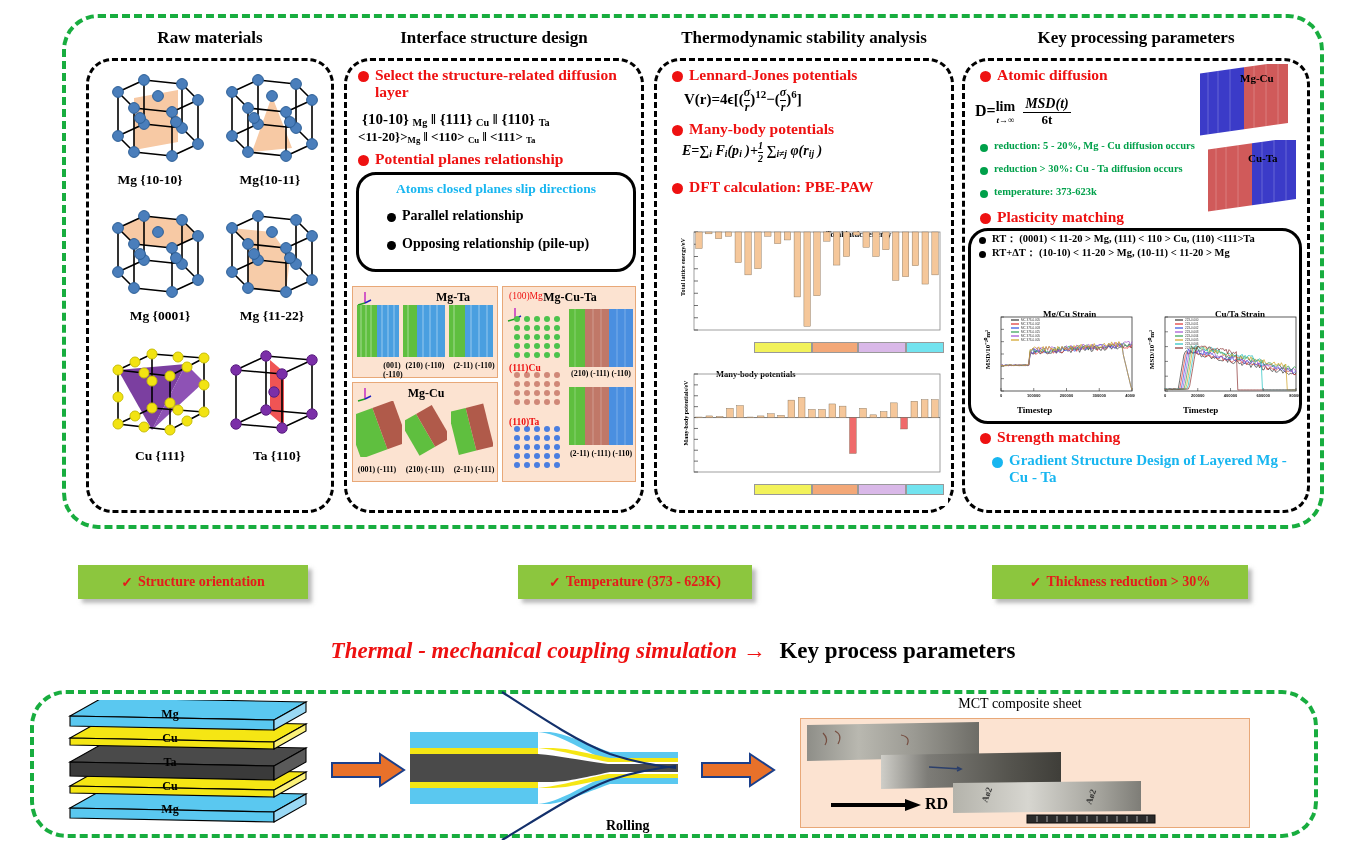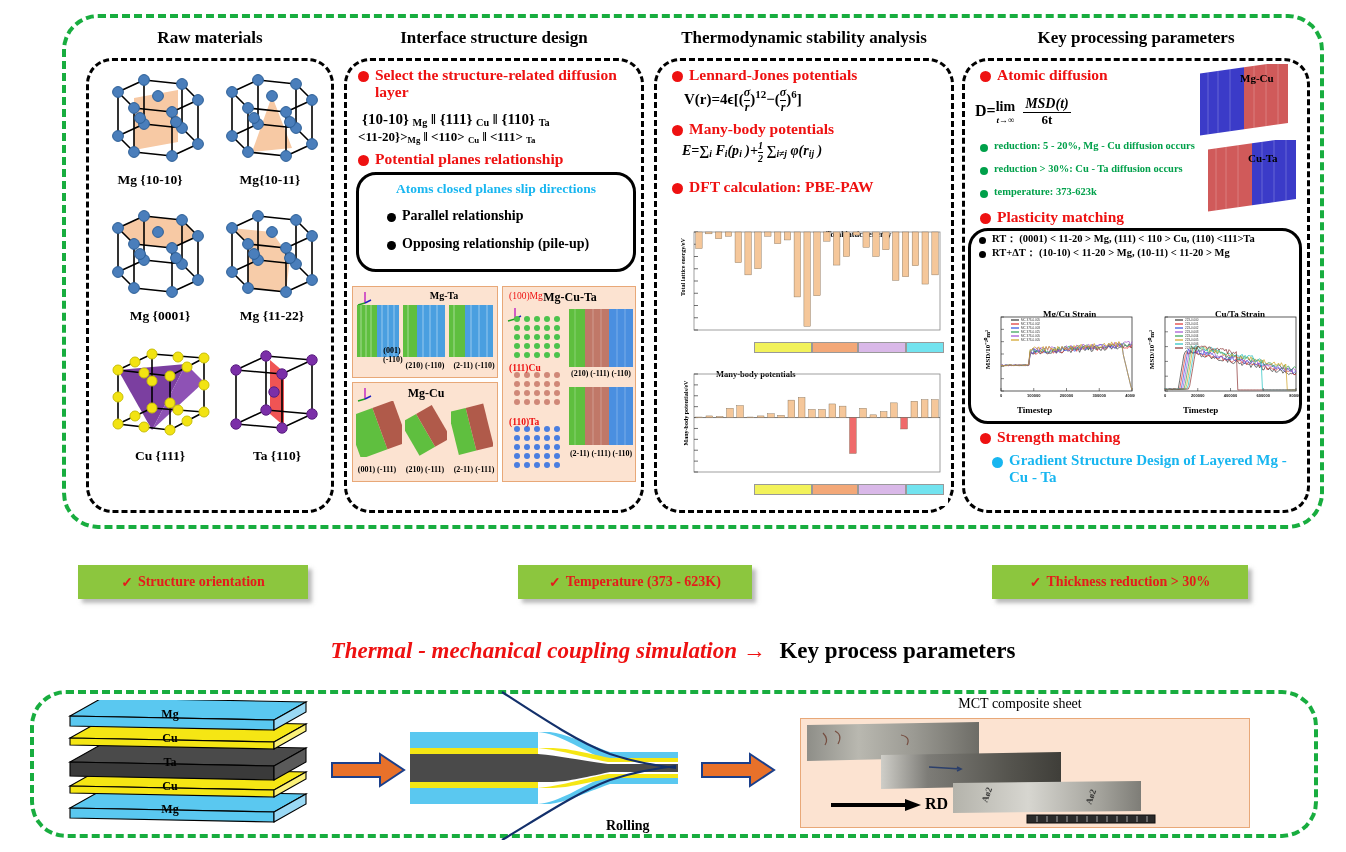--- a/index.html
+++ b/index.html
@@ -285,21 +285,21 @@
     <span class="dot dot-black"></span>
     <span class="blk-txt">Parallel relationship</span>
   </div>
   <div class="bullet-row" style="margin:12px 0 0 28px;">
     <span class="dot dot-black"></span>
     <span class="blk-txt">Opposing relationship (pile-up)</span>
   </div>
 </div>
 
 <div class="peach" style="left:352px; top:286px; width:146px; height:92px;">
-  <div class="lbl" style="left:4px; top:3px; width:146px; font-size:10px;padding-left:28px;">Mg-Ta</div>
+  <div class="lbl" style="left:13px; top:3px; width:146px; font-size:12px;padding-left:28px;">Mg-Ta</div>
   <svg style="position:absolute; left:3px; top:2px;" width="18" height="18" viewBox="0 0 18 18">
     <line x1="9" y1="14" x2="9" y2="3" stroke="#c020c0" stroke-width="1.4"></line>
     <line x1="9" y1="14" x2="2" y2="16" stroke="#20a020" stroke-width="1.4"></line>
     <line x1="9" y1="14" x2="15" y2="11" stroke="#2020c0" stroke-width="1.4"></line>
   </svg>
   <svg style="position:absolute; left:4px; top:18px;" width="42" height="52">
     <rect x="0" y="0" width="20" height="52" fill="#5fbf3f"></rect>
       <rect x="20" y="0" width="22" height="52" fill="#4a9fe0"></rect>
     <g stroke="#ffffff" stroke-width="0.8" opacity=".55">
         <line x1="4" y1="0" x2="4" y2="52"></line>
@@ -323,21 +323,21 @@
   <svg style="position:absolute; left:96px; top:18px;" width="44" height="52">
     <rect x="0" y="0" width="16" height="52" fill="#5fbf3f"></rect>
       <rect x="16" y="0" width="28" height="52" fill="#4a9fe0"></rect>
     <g stroke="#ffffff" stroke-width="0.8" opacity=".55">
         <line x1="5" y1="0" x2="5" y2="52"></line>
         <line x1="22" y1="0" x2="22" y2="52"></line>
         <line x1="30" y1="0" x2="30" y2="52"></line>
         <line x1="38" y1="0" x2="38" y2="52"></line>
       </g>
   </svg>
-  <div class="abs tiny" style="left:0px; top:59px; width:48px; text-align:center; font-weight:bold;padding-left:30px;">(001) (-110)</div>
+  <div class="abs tiny" style="left:0px; top:74px; width:48px; text-align:center; font-weight:bold;padding-left:30px;">(001) (-110)</div>
   <div class="abs tiny" style="left:48px; top:74px; width:48px; text-align:center; font-weight:bold;">(210) (-110)</div>
   <div class="abs tiny" style="left:96px; top:74px; width:50px; text-align:center; font-weight:bold;">(2-11) (-110)</div>
 </div>
 
 <div class="peach" style="left:352px; top:382px; width:146px; height:100px;">
   <div class="lbl" style="left:0; top:3px; width:146px; font-size:12px;">Mg-Cu</div>
   <svg style="position:absolute; left:3px; top:2px;" width="18" height="18" viewBox="0 0 18 18">
     <line x1="9" y1="14" x2="9" y2="3" stroke="#c020c0" stroke-width="1.4"></line>
     <line x1="9" y1="14" x2="2" y2="16" stroke="#20a020" stroke-width="1.4"></line>
     <line x1="9" y1="14" x2="15" y2="11" stroke="#2020c0" stroke-width="1.4"></line>

